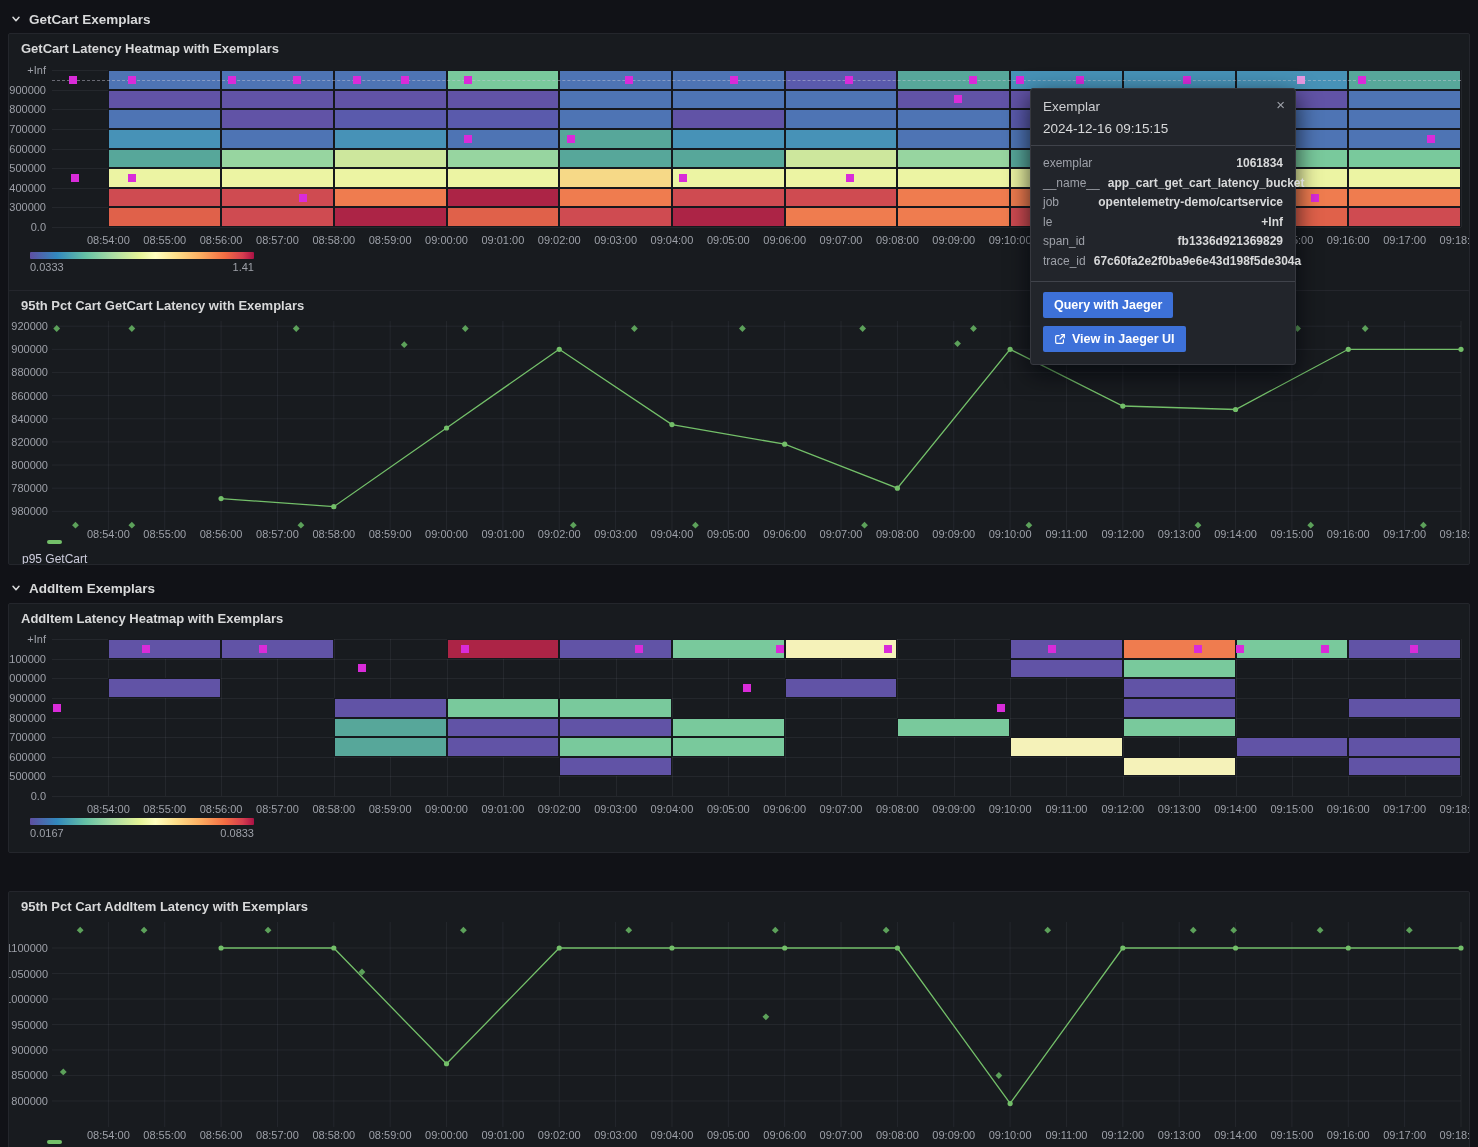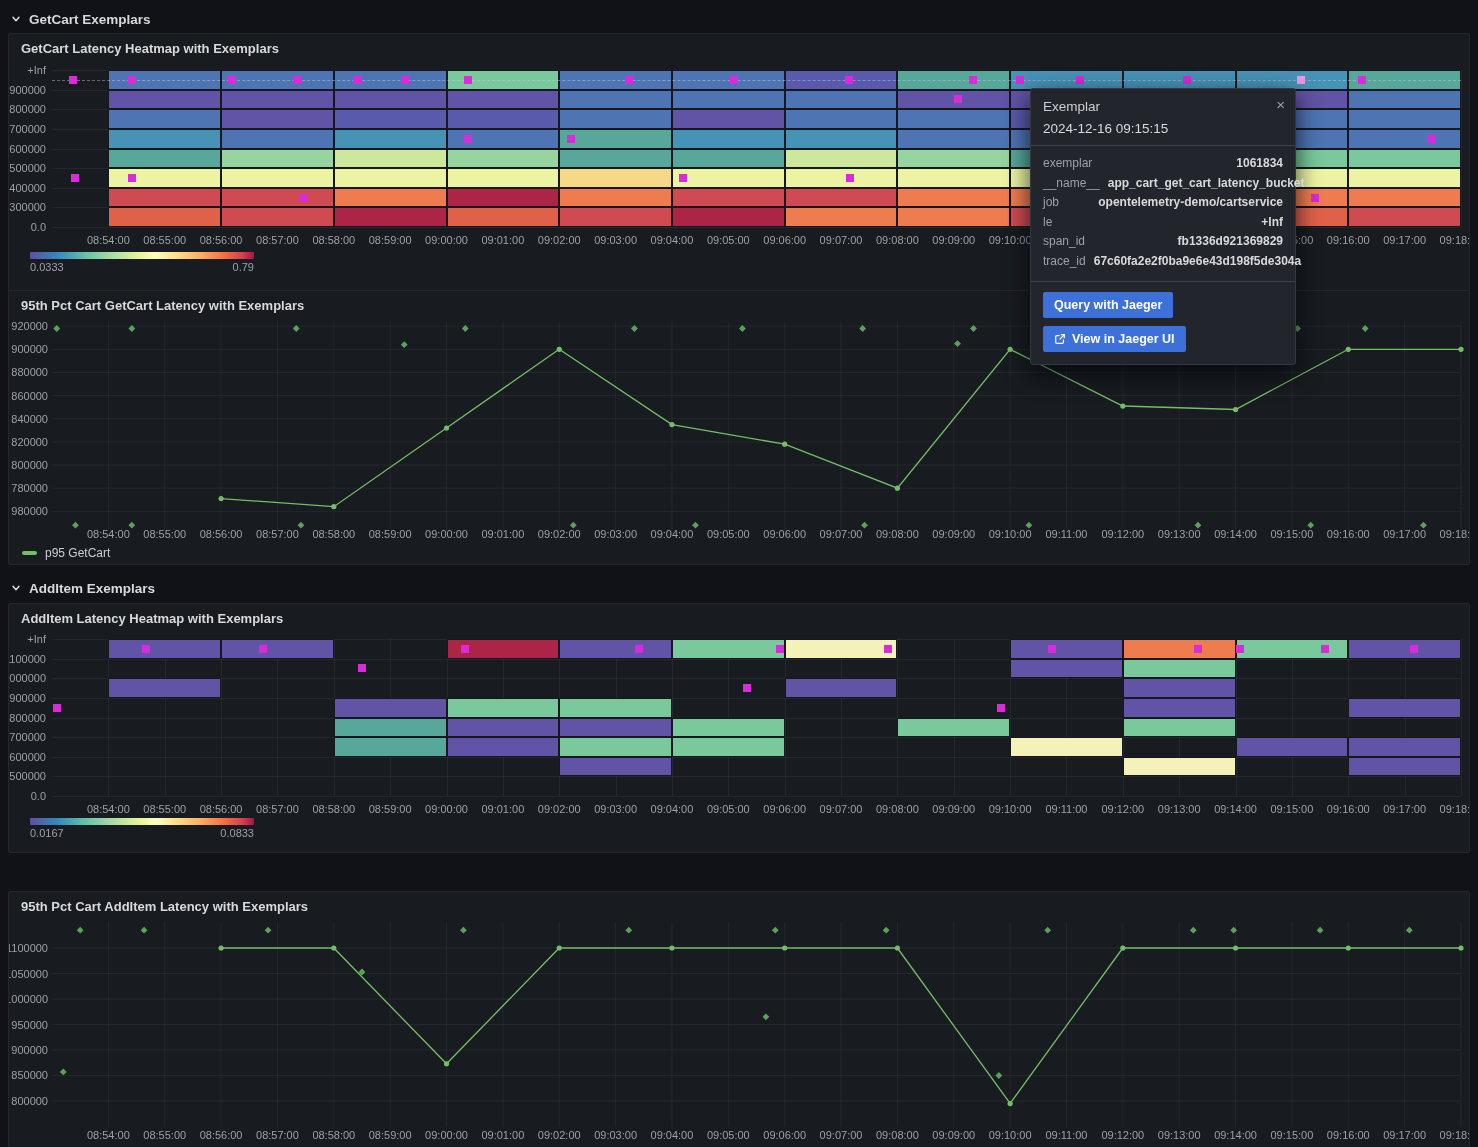--- a/index.html
+++ b/index.html
@@ -27,21 +27,21 @@
     color:#9da0a8; white-space:nowrap; }
   .xlabs { position:absolute; left:43px; width:1409px; height:14px; }
   .xlab { position:absolute; transform:translateX(-50%); font-size:11px; color:#9da0a8;
     white-space:nowrap; top:0; }
   .cbar { position:absolute; left:21px; width:224px; height:7px; border-radius:1px;
     background:linear-gradient(90deg,#5e4fa2 0%,#3288bd 12%,#66c2a5 25%,#abdda4 37%,#e6f598 49%,
       #ffffbf 56%,#fee08b 65%,#fdae61 76%,#f46d43 87%,#d53e4f 95%,#aa1145 100%); }
   .cbl { position:absolute; font-size:11px; color:#9da0a8; }
   .cbl.cbr { transform:translateX(-100%); }
   .legend { position:absolute; left:13px; height:16px; display:flex; align-items:center; }
-  .legend-item { display:flex; align-items:center; gap:8px; cursor:pointer; }
+  .legend-item { display:flex; align-items:center; gap:8px; cursor:pointer;flex-direction:column; }
   .lswatch { display:inline-block; width:15px; height:4px; border-radius:2px; }
   .lname { font-size:12px; color:#ccccdc; }
   
   .tooltip { position:absolute; left:1030px; top:88px; width:266px; background:#22252b;
     border:1px solid #36383f; border-radius:3px; box-shadow:0 8px 24px rgba(1,4,9,0.75);
     z-index:20; color:#d8d9da; }
   .tt-head { padding:10px 12px 9px 12px; border-bottom:1px solid rgba(204,204,220,0.18); position:relative; }
   .tt-title { font-size:13.5px; font-weight:500; color:#cdced1; display:block; }
   .tt-close { position:absolute; right:10px; top:7px; font-size:15px; color:#9da0a8; cursor:pointer; }
   .tt-time { font-size:13.5px; margin-top:7px; color:#d8d9da; }
@@ -261,21 +261,21 @@
         <div class="ylab" style="top: 25%;">800000</div>
         <div class="ylab" style="top: 37.5%;">700000</div>
         <div class="ylab" style="top: 50%;">600000</div>
         <div class="ylab" style="top: 62.5%;">500000</div>
         <div class="ylab" style="top: 75%;">400000</div>
         <div class="ylab" style="top: 87.5%;">300000</div>
         <div class="ylab" style="top: 100%;">0.0</div>
       </div>
       <div class="cbar" style="top: 218px;"></div>
       <div class="cbl" style="top: 227px; left: 21px;">0.0333</div>
-      <div class="cbl cbr" style="top: 227px; left: 245px;">0.79</div>
+      <div class="cbl cbr" style="top: 227px; left: 245px;">1.41</div>
     </div>
 </section>
 
 <section class="panel" style="top:290px;height:275px">
   <div class="panel-title">95th Pct Cart GetCart Latency with Exemplars</div>
   <div class="chart">
       <svg width="1409" height="210" style="position: absolute; left: 43px; top: 30px; overflow: visible;">
         <line x1="56.36" y1="0" x2="56.36" y2="210" stroke="rgba(204,204,220,0.07)" stroke-width="1"></line>
         <line x1="112.72" y1="0" x2="112.72" y2="210" stroke="rgba(204,204,220,0.07)" stroke-width="1"></line>
         <line x1="169.07999999999998" y1="0" x2="169.07999999999998" y2="210" stroke="rgba(204,204,220,0.07)" stroke-width="1"></line>

